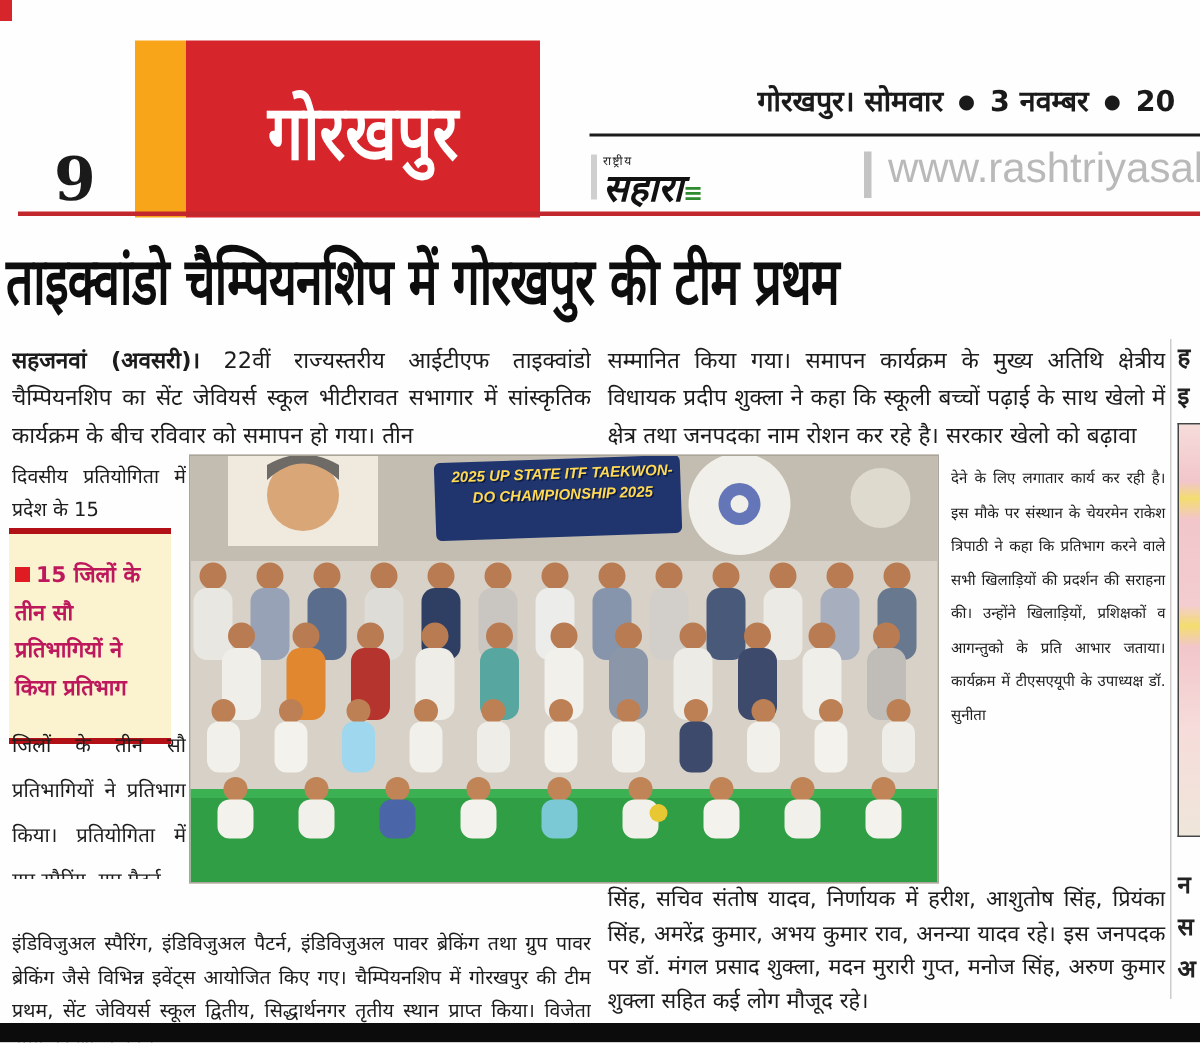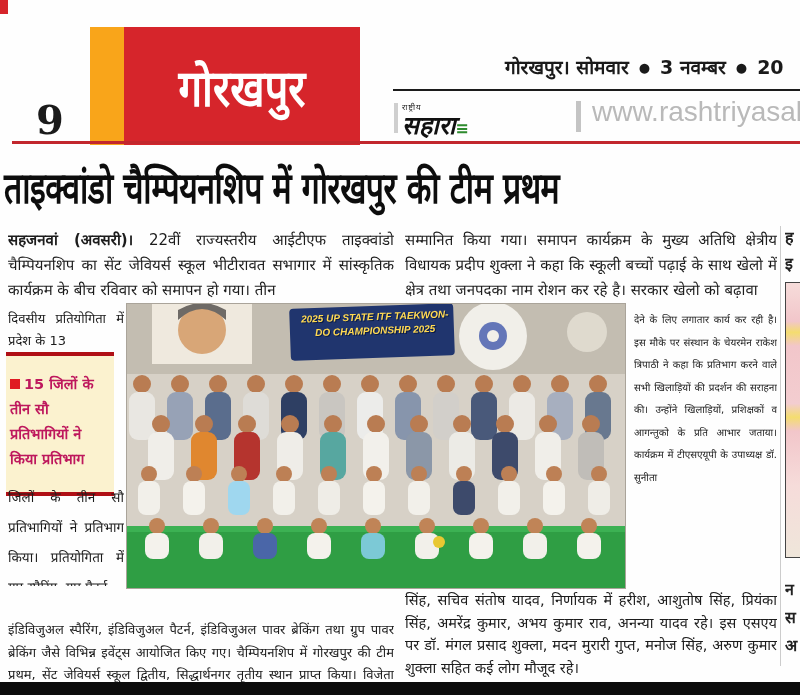--- a/index.html
+++ b/index.html
@@ -87,32 +87,32 @@
   </div>
   <div class="abs gray-bar2"></div>
   <div class="abs url">www.rashtriyasahar</div>
   <div class="abs red-rule"></div>
 
   <h1 class="abs headline" style="margin:0;">ताइक्वांडो चैम्पियनशिप में गोरखपुर की टीम प्रथम</h1>
 
   <div class="col L1">
     <p><b>सहजनवां (अवसरी)।</b> <span>22वीं राज्यस्तरीय आईटीएफ ताइक्वांडो चैम्पियनशिप का सेंट जेवियर्स स्कूल भीटीरावत सभागार में सांस्कृतिक कार्यक्रम के बीच रविवार को समापन हो गया। तीन</span></p>
   </div>
-  <div class="col L2">दिवसीय प्रतियोगिता में प्रदेश के 13</div>
+  <div class="col L2">दिवसीय प्रतियोगिता में प्रदेश के 15</div>
 
   <div class="abs pullbox">
     <span class="bullet-sq"></span><span>15 जिलों के तीन सौ प्रतिभागियों ने किया प्रतिभाग</span>
   </div>
 
   <div class="col L3">जिलों के तीन सौ प्रतिभागियों ने प्रतिभाग किया। प्रतियोगिता में ग्रुप स्पैरिंग, ग्रुप पैटर्न,</div>
   <div class="col L4">इंडिविजुअल स्पैरिंग, इंडिविजुअल पैटर्न, इंडिविजुअल पावर ब्रेकिंग तथा ग्रुप पावर ब्रेकिंग जैसे विभिन्न इवेंट्स आयोजित किए गए। चैम्पियनशिप में गोरखपुर की टीम प्रथम, सेंट जेवियर्स स्कूल द्वितीय, सिद्धार्थनगर तृतीय स्थान प्राप्त किया। विजेता टीमो को शील्ड देकर</div>
 
   <div class="col R1">सम्मानित किया गया। समापन कार्यक्रम के मुख्य अतिथि क्षेत्रीय विधायक प्रदीप शुक्ला ने कहा कि स्कूली बच्चों पढ़ाई के साथ खेलो में क्षेत्र तथा जनपदका नाम रोशन कर रहे है। सरकार खेलो को बढ़ावा</div>
   <div class="col R2">देने के लिए लगातार कार्य कर रही है। इस मौके पर संस्थान के चेयरमेन राकेश त्रिपाठी ने कहा कि प्रतिभाग करने वाले सभी खिलाड़ियों की प्रदर्शन की सराहना की। उन्होंने खिलाड़ियों, प्रशिक्षकों व आगन्तुको के प्रति आभार जताया। कार्यक्रम में टीएसएयूपी के उपाध्यक्ष डॉ. सुनीता</div>
-  <div class="col R3">सिंह, सचिव संतोष यादव, निर्णायक में हरीश, आशुतोष सिंह, प्रियंका सिंह, अमरेंद्र कुमार, अभय कुमार राव, अनन्या यादव रहे। इस एसएय पर डॉ. मंगल प्रसाद शुक्ला, मदन मुरारी गुप्त, मनोज सिंह, अरुण कुमार शुक्ला सहित कई लोग मौजूद रहे।</div>
+  <div class="col R3">सिंह, सचिव संतोष यादव, निर्णायक में हरीश, आशुतोष सिंह, प्रियंका सिंह, अमरेंद्र कुमार, अभय कुमार राव, अनन्या यादव रहे। इस जनपदक पर डॉ. मंगल प्रसाद शुक्ला, मदन मुरारी गुप्त, मनोज सिंह, अरुण कुमार शुक्ला सहित कई लोग मौजूद रहे।</div>
 
   <div class="abs photo">
     <svg width="498" height="284" viewBox="0 0 498 284">
       <defs>
         <g id="pA">
             <circle cy="-20" r="9" fill="#b97c52"></circle>
             <rect x="-13" y="-12" width="26" height="48" rx="9"></rect>
           </g>
         <g id="pK">
             <circle cy="-16" r="8" fill="#bd8055"></circle>

